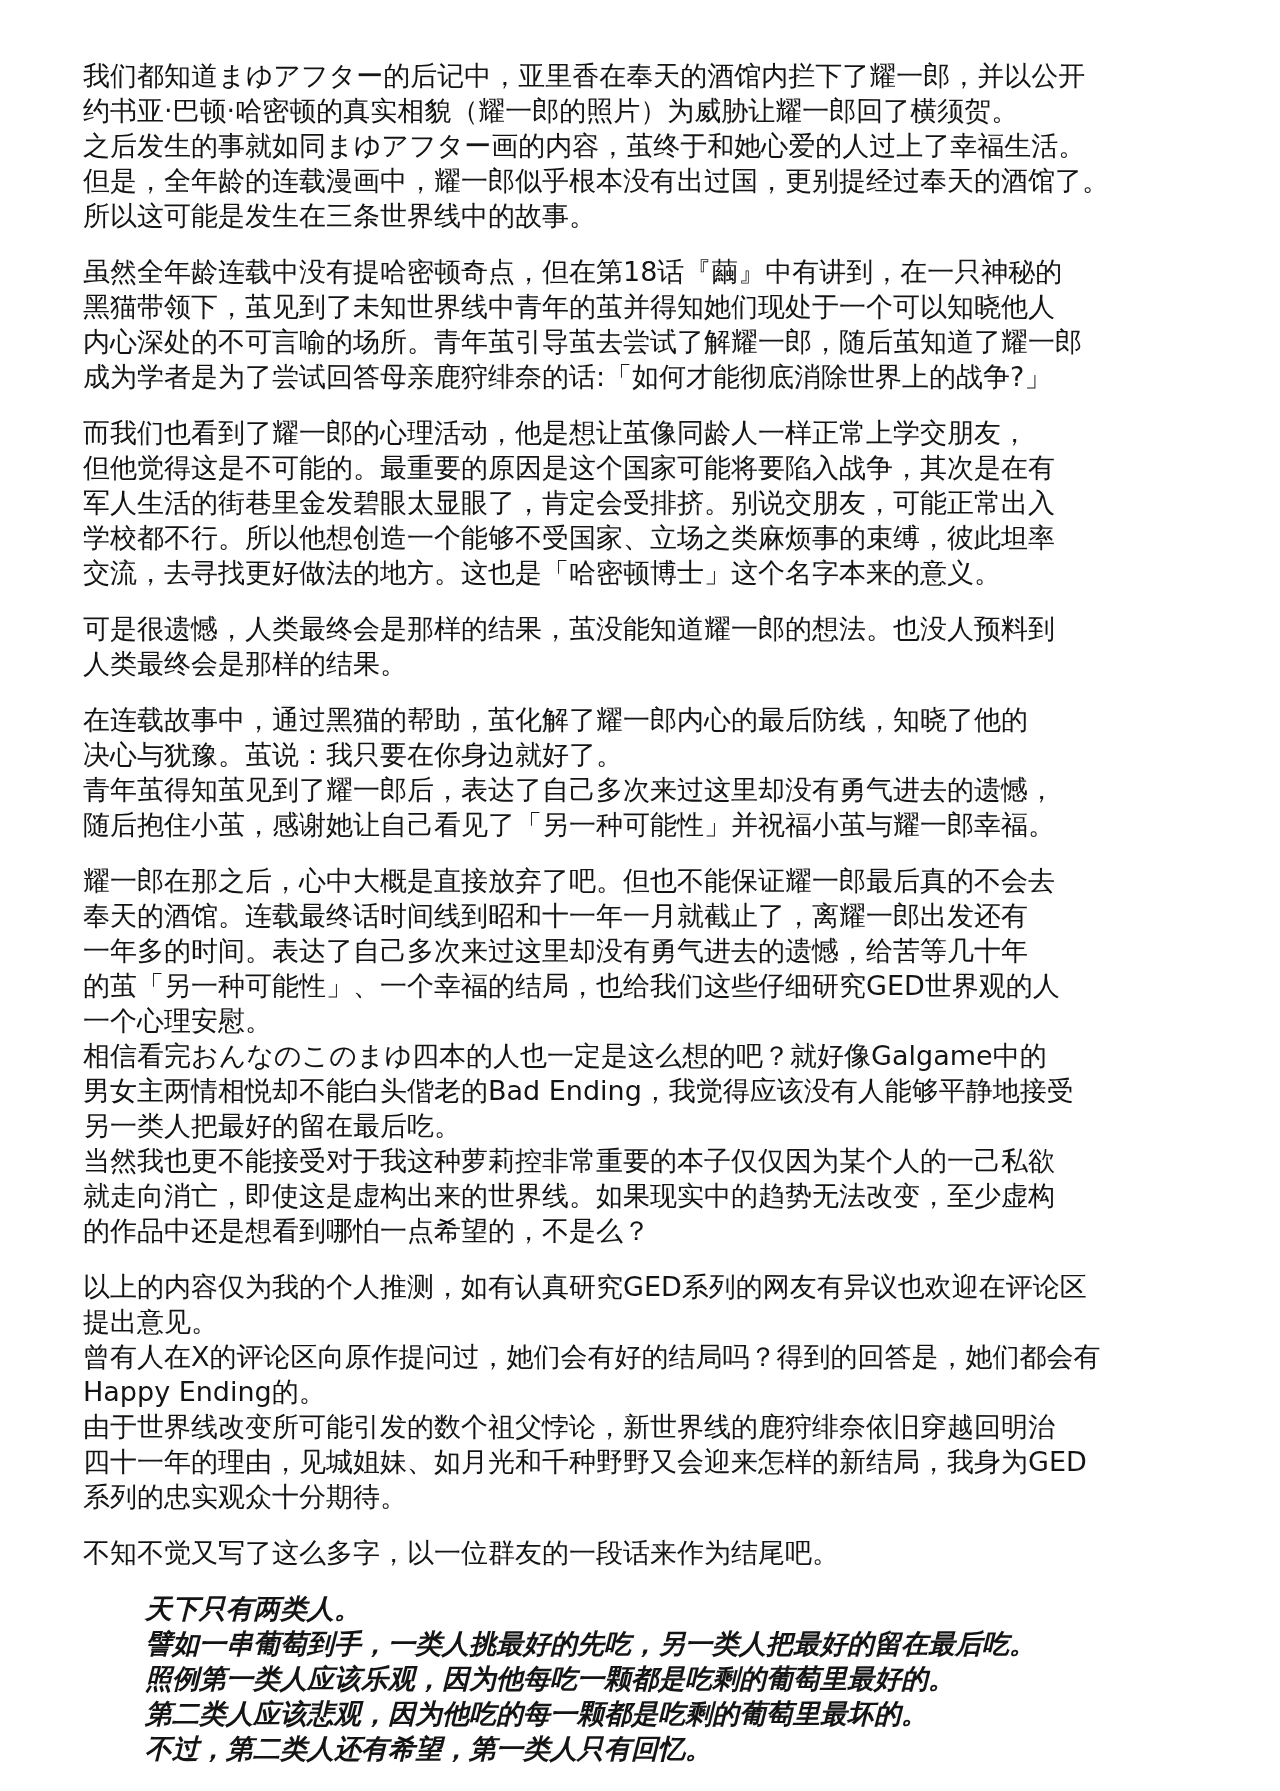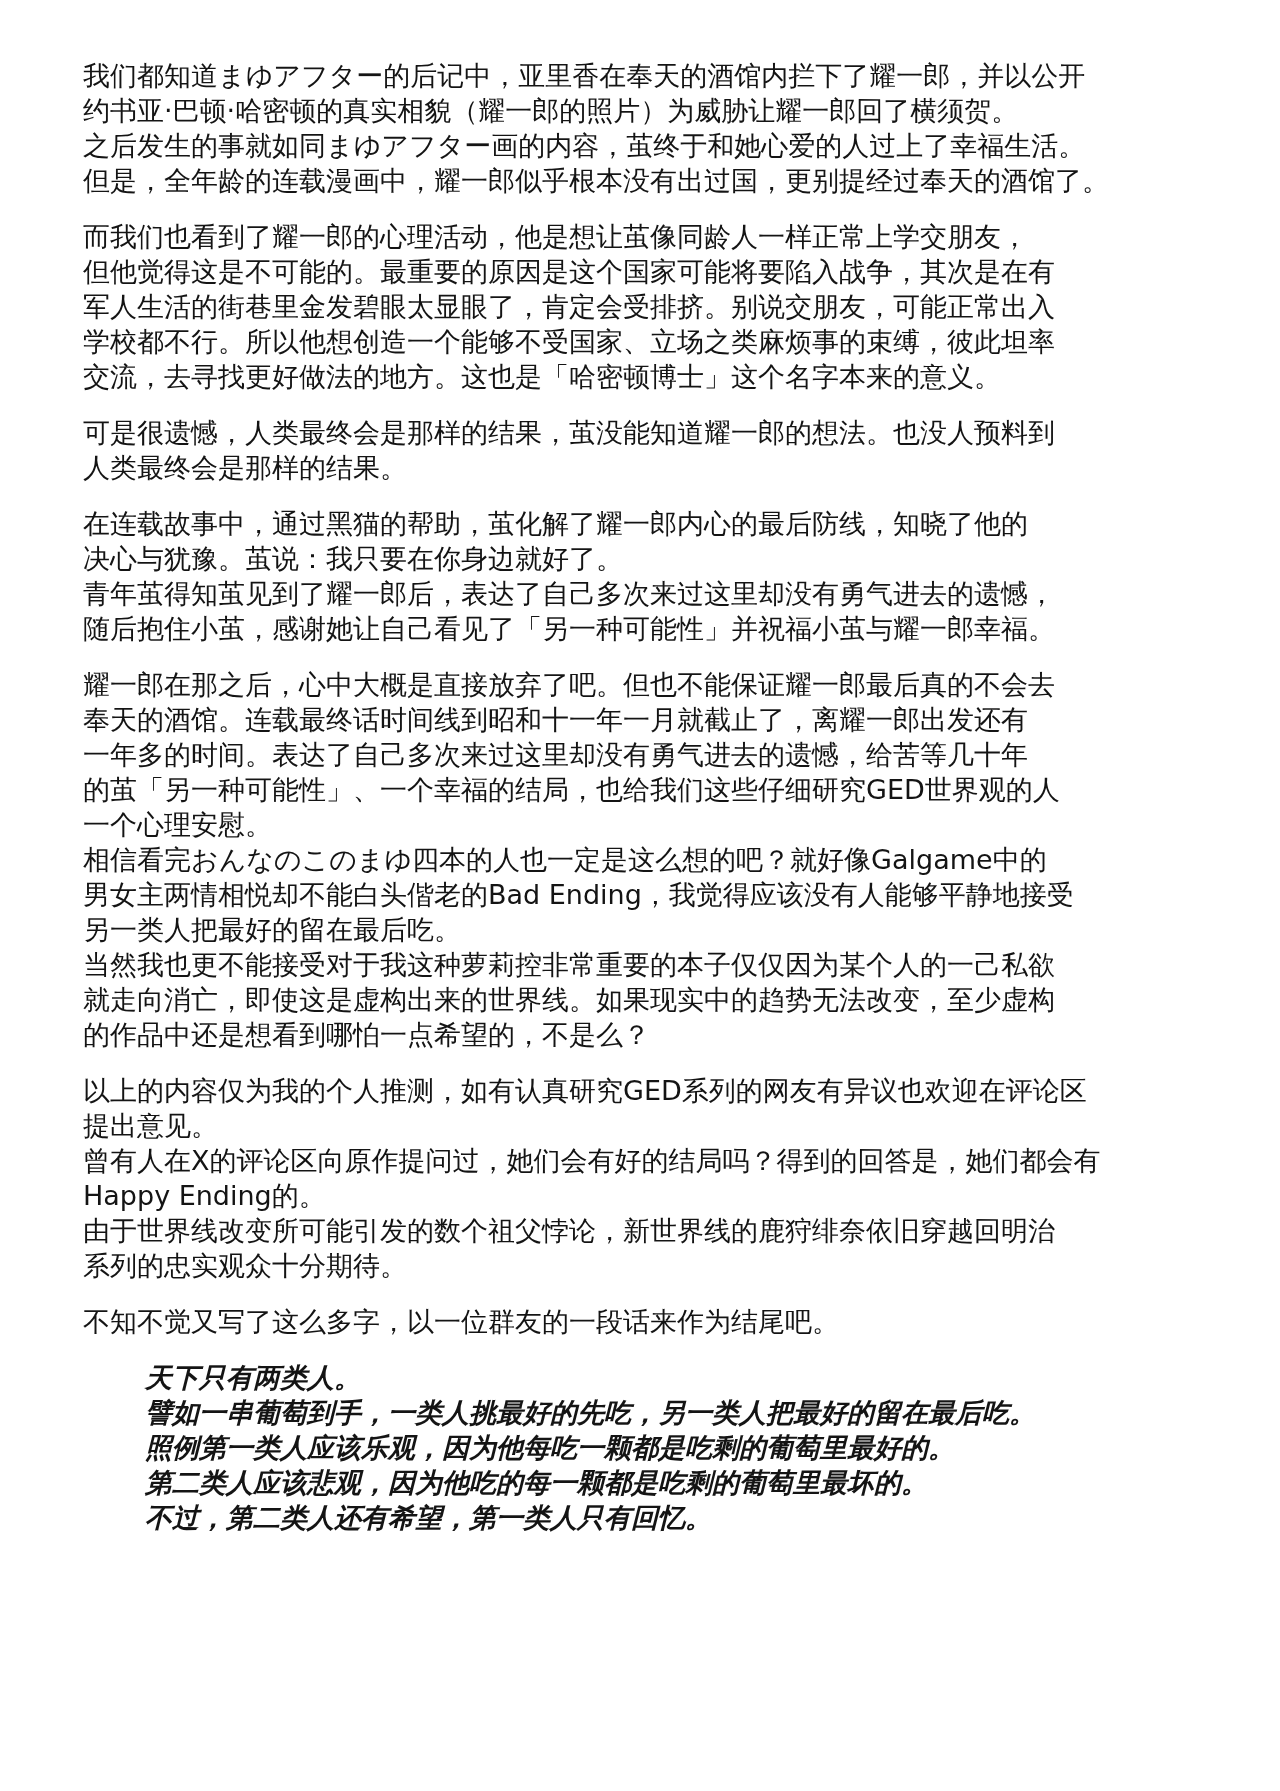--- a/index.html
+++ b/index.html
@@ -39,20 +39,27 @@
 </head>
 <body>
 
 <div class="page">
   <div class="content">
       <div class="para normal">
         <div class="line">我们都知道まゆアフター的后记中，亚里香在奉天的酒馆内拦下了耀一郎，并以公开</div>
         <div class="line">约书亚·巴顿·哈密顿的真实相貌（耀一郎的照片）为威胁让耀一郎回了横须贺。</div>
         <div class="line">之后发生的事就如同まゆアフター画的内容，茧终于和她心爱的人过上了幸福生活。</div>
         <div class="line">但是，全年龄的连载漫画中，耀一郎似乎根本没有出过国，更别提经过奉天的酒馆了。</div>
+        <div class="line">所以这可能是发生在三条世界线中的故事。</div>
+      </div>
+      <div class="para normal">
+        <div class="line">虽然全年龄连载中没有提哈密顿奇点，但在第18话『繭』中有讲到，在一只神秘的</div>
+        <div class="line">黑猫带领下，茧见到了未知世界线中青年的茧并得知她们现处于一个可以知晓他人</div>
+        <div class="line">内心深处的不可言喻的场所。青年茧引导茧去尝试了解耀一郎，随后茧知道了耀一郎</div>
+        <div class="line">成为学者是为了尝试回答母亲鹿狩绯奈的话:「如何才能彻底消除世界上的战争?」</div>
       </div>
       <div class="para normal">
         <div class="line">而我们也看到了耀一郎的心理活动，他是想让茧像同龄人一样正常上学交朋友，</div>
         <div class="line">但他觉得这是不可能的。最重要的原因是这个国家可能将要陷入战争，其次是在有</div>
         <div class="line">军人生活的街巷里金发碧眼太显眼了，肯定会受排挤。别说交朋友，可能正常出入</div>
         <div class="line">学校都不行。所以他想创造一个能够不受国家、立场之类麻烦事的束缚，彼此坦率</div>
         <div class="line">交流，去寻找更好做法的地方。这也是「哈密顿博士」这个名字本来的意义。</div>
       </div>
       <div class="para normal">
         <div class="line">可是很遗憾，人类最终会是那样的结果，茧没能知道耀一郎的想法。也没人预料到</div>
@@ -76,20 +83,21 @@
         <div class="line">当然我也更不能接受对于我这种萝莉控非常重要的本子仅仅因为某个人的一己私欲</div>
         <div class="line">就走向消亡，即使这是虚构出来的世界线。如果现实中的趋势无法改变，至少虚构</div>
         <div class="line">的作品中还是想看到哪怕一点希望的，不是么？</div>
       </div>
       <div class="para normal">
         <div class="line">以上的内容仅为我的个人推测，如有认真研究GED系列的网友有异议也欢迎在评论区</div>
         <div class="line">提出意见。</div>
         <div class="line">曾有人在X的评论区向原作提问过，她们会有好的结局吗？得到的回答是，她们都会有</div>
         <div class="line">Happy Ending的。</div>
         <div class="line">由于世界线改变所可能引发的数个祖父悖论，新世界线的鹿狩绯奈依旧穿越回明治</div>
+        <div class="line">四十一年的理由，见城姐妹、如月光和千种野野又会迎来怎样的新结局，我身为GED</div>
         <div class="line">系列的忠实观众十分期待。</div>
       </div>
       <div class="para normal">
         <div class="line">不知不觉又写了这么多字，以一位群友的一段话来作为结尾吧。</div>
       </div>
       <div class="para quote">
         <div class="line">天下只有两类人。</div>
         <div class="line">譬如一串葡萄到手，一类人挑最好的先吃，另一类人把最好的留在最后吃。</div>
         <div class="line">照例第一类人应该乐观，因为他每吃一颗都是吃剩的葡萄里最好的。</div>
         <div class="line">第二类人应该悲观，因为他吃的每一颗都是吃剩的葡萄里最坏的。</div>

